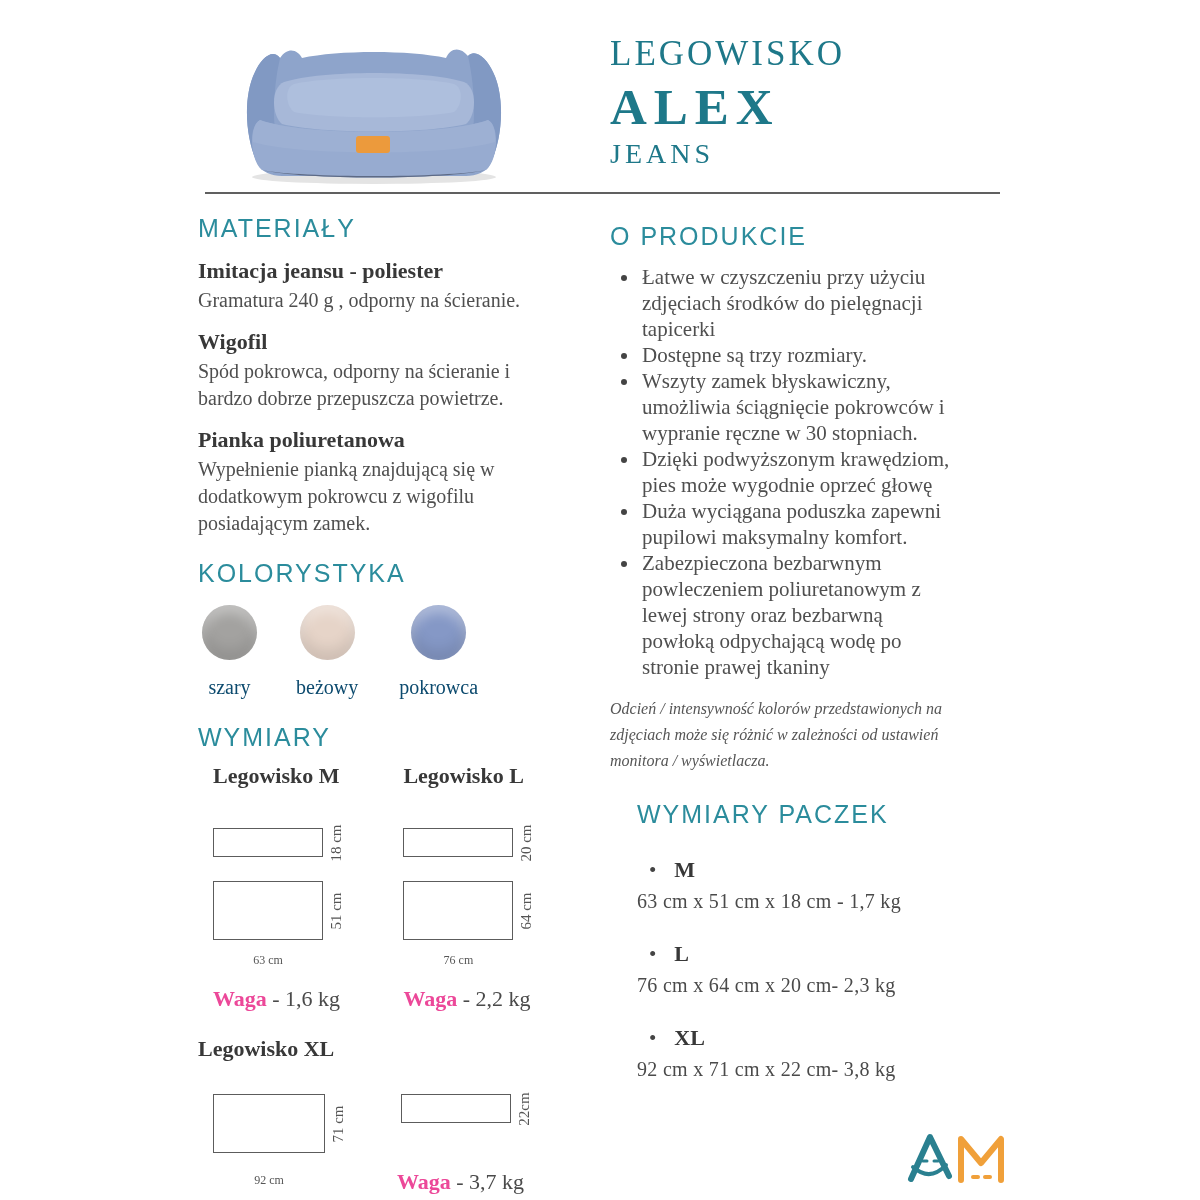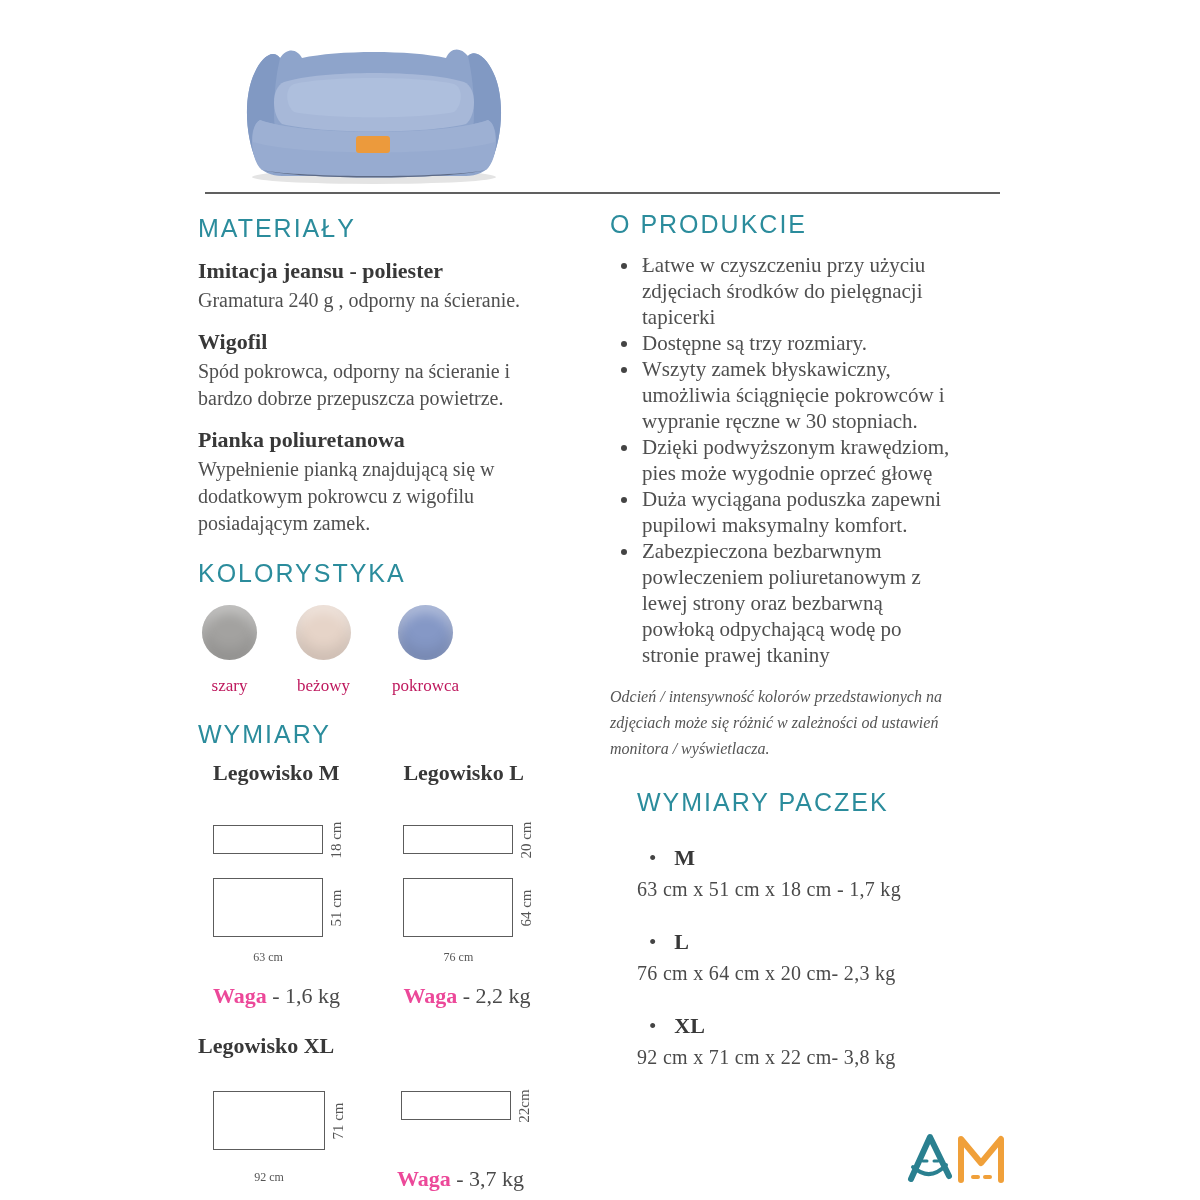--- a/index.html
+++ b/index.html
@@ -31,21 +31,21 @@
   .kolor-h { margin-top:22px; }
   .swatch-row { display:flex; margin-top:17px; }
   .swatch-col { display:flex; flex-direction:column; align-items:center; }
   .swatch-col:nth-child(1) { margin-left:4px; }
   .swatch-col:nth-child(2) { margin-left:39px; }
   .swatch-col:nth-child(3) { margin-left:41px; }
   .swatch {
     width:55px; height:55px; border-radius:50%;
     box-shadow: inset 0 -10px 14px rgba(0,0,0,0.10), inset 0 8px 12px rgba(255,255,255,0.35);
   }
-  .swatch-label { font-size:17px; color:#be185d; margin-top:16px; white-space:nowrap; }
+  .swatch-label { font-size:20px; color:#0c4a6e; margin-top:16px; white-space:nowrap; }
 
   .wym-h { margin-top:24px; }
   .diagram-row { display:flex; margin-top:11px; }
   .size-col-m { width:196px;margin-left:15px; }
   .size-col-l { width:190px; }
   .size-name { font-size:22px; font-weight:bold; color:#383838; line-height:26px; }
   .rect-row { display:flex; align-items:stretch; }
   .rect-row.first { margin-top:39px; }
   .rect-row.second { margin-top:24px; }
   .rect { border:1.5px solid #5c5c5c; background:#fff; }
@@ -63,21 +63,21 @@
   .waga b { color:#ec4899; }
 
   .xl-name { margin-top:24px; }
   .xl-row { display:flex; margin-top:32px; }
   .xl-left { margin-left:15px; }
   .xl-left .blabel { width:112px; margin-top:20px; }
   .xl-right { margin-left:50px; }
   .xl-right .waga { margin-top:46px; margin-left:-4px; }
 
   
-  .right-col { position:absolute; left:610px; top:210px; width:410px; }
+  .right-col { position:absolute; left:610px; top:222px; width:410px; }
   .about-list { margin:13px 0 0 0; padding-left:30px; width:345px; }
   .about-list li { font-size:21px; line-height:26px; color:#4f4f4f; padding-left:2px; }
   .about-list li::marker { color:#444; }
   .disclaimer { font-style:italic; font-size:16px; line-height:26px; color:#555; width:365px; margin-top:16px; }
 
   .paczek { margin-left:27px; margin-top:26px; }
   .pkg { margin-top:28px; }
   .pkg-size { display:flex; align-items:baseline; padding-left:12px; }
   .pkg-dot { font-size:21px; color:#444; }
   .pkg-letter { font-size:22px; font-weight:bold; color:#383838; margin-left:18px; }
@@ -107,20 +107,25 @@
 
       <path d="M32,98 C74,114 218,114 260,98 C272,104 270,138 258,148 C218,158 74,158 34,148 C22,138 20,104 32,98 Z" fill="#97abd0"></path>
       <path d="M32,98 C74,114 218,114 260,98 C266,101 268,112 267,120 C220,134 72,134 25,120 C24,112 26,101 32,98 Z" fill="#9db0d3"></path>
 
       <rect x="128" y="114" width="34" height="17" rx="3" fill="#ec9a3c"></rect>
 
       <path d="M34,148 C74,158 218,158 258,148 C220,156 72,156 34,148 Z" fill="#5d6a85"></path>
     </svg>
   </div>
 
+  <div class="title-block">
+    <div class="title-l1">LEGOWISKO</div>
+    <div class="title-l2">ALEX</div>
+    <div class="title-l3">JEANS</div>
+  </div>
 
   <div class="header-rule"></div>
 
   <div class="left-col">
 
     <h2 class="section">MATERIAŁY</h2>
 
     <div>
       <div class="mat-title">Imitacja jeansu - poliester</div>
       <div class="mat-text">Gramatura 240 g , odporny na ścieranie.</div>

